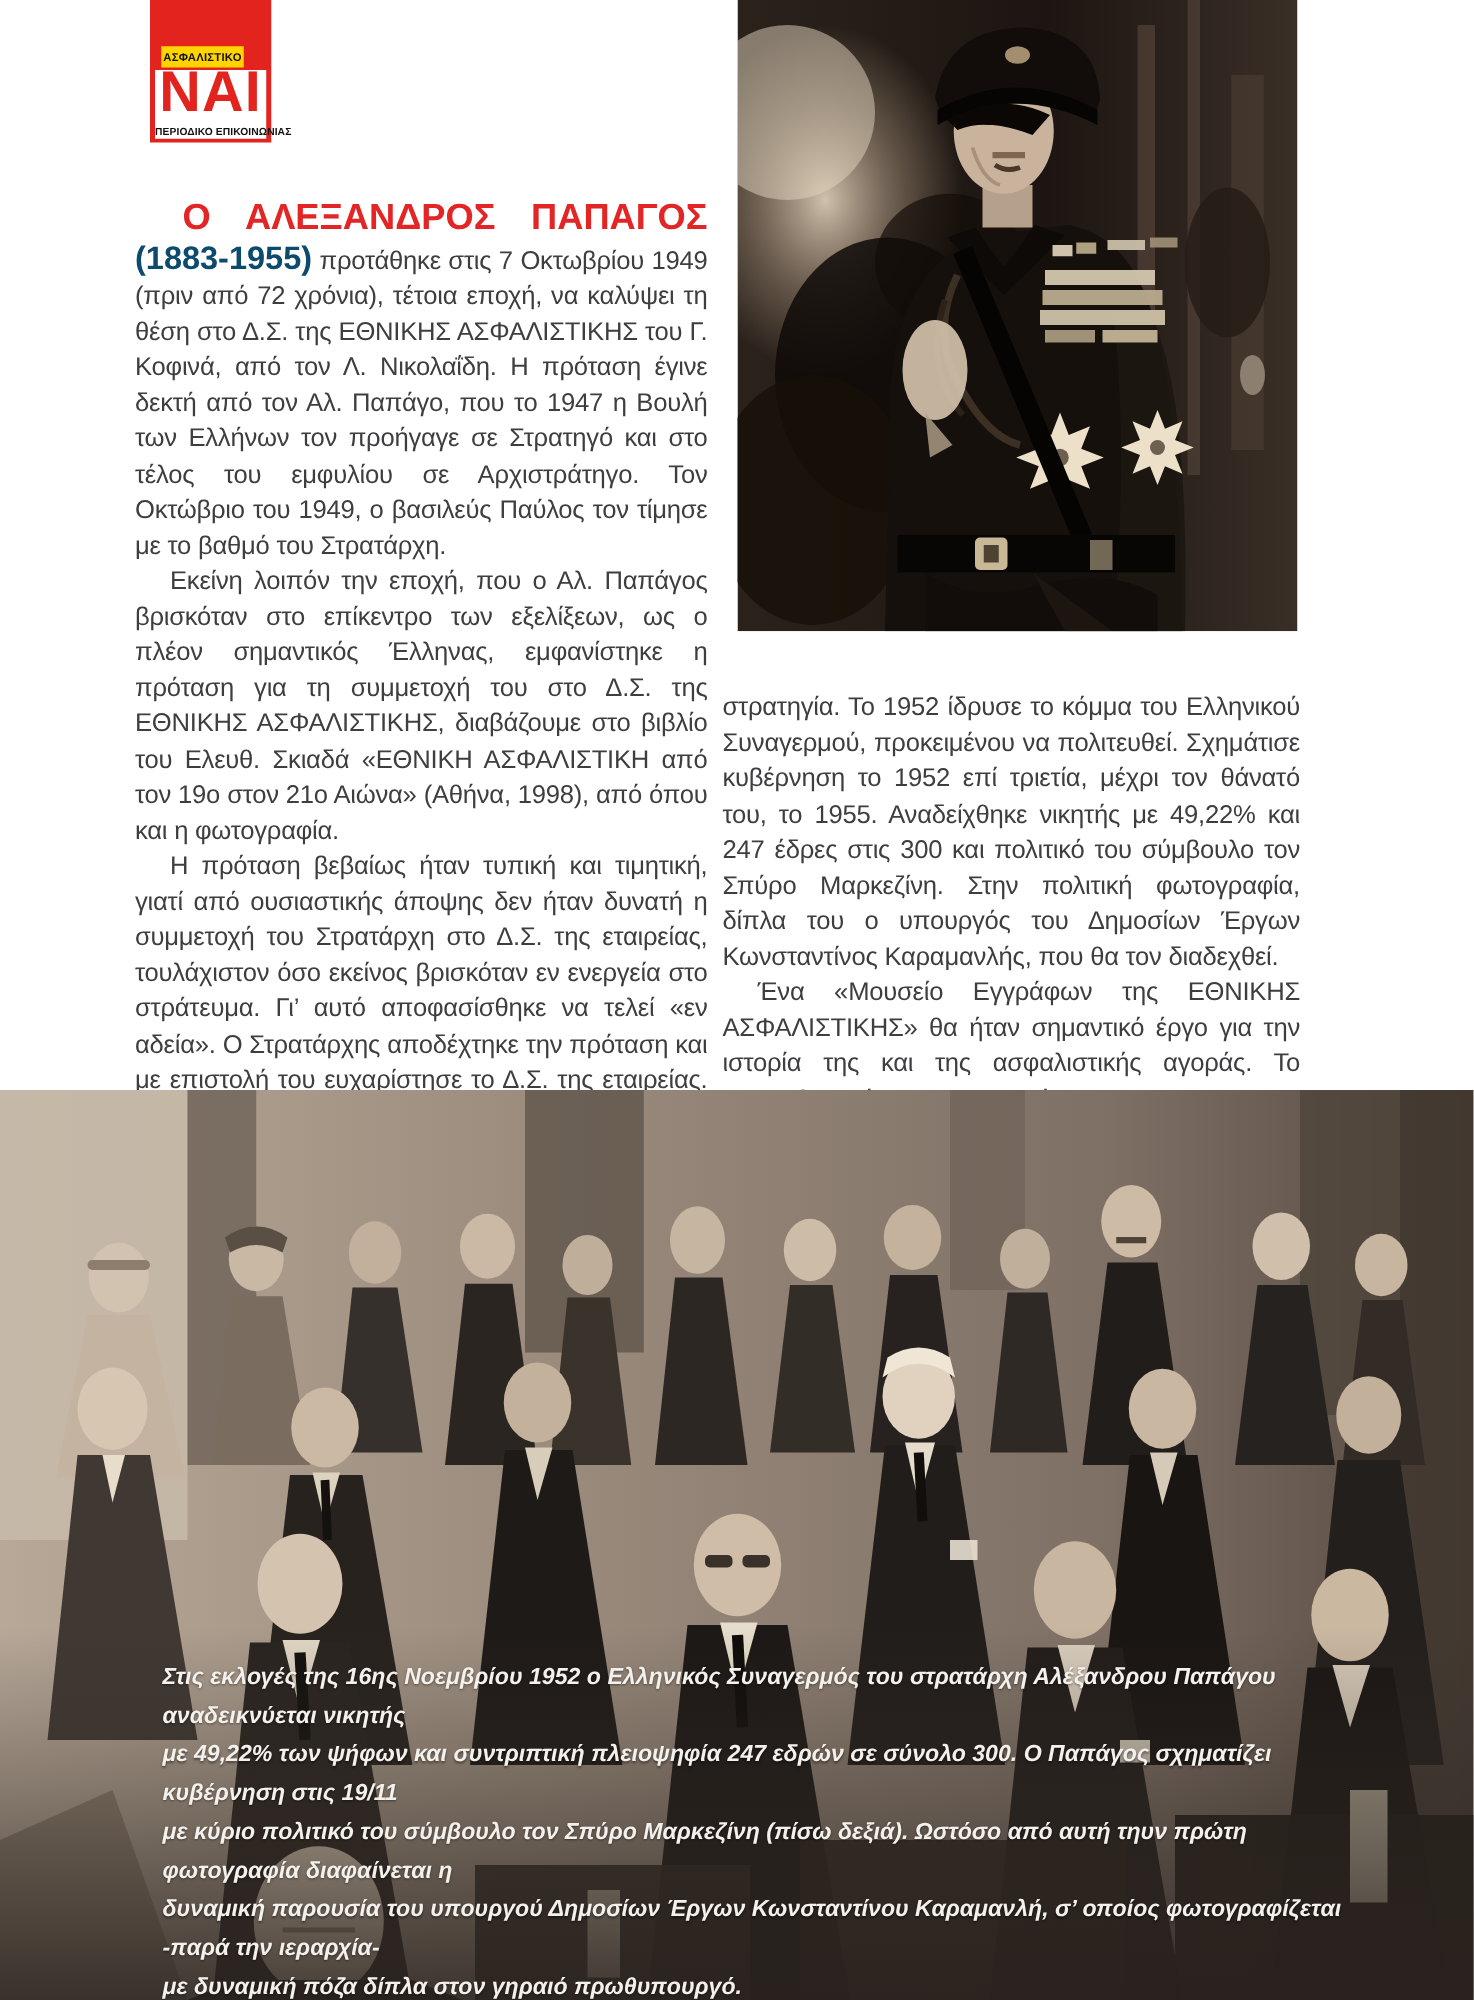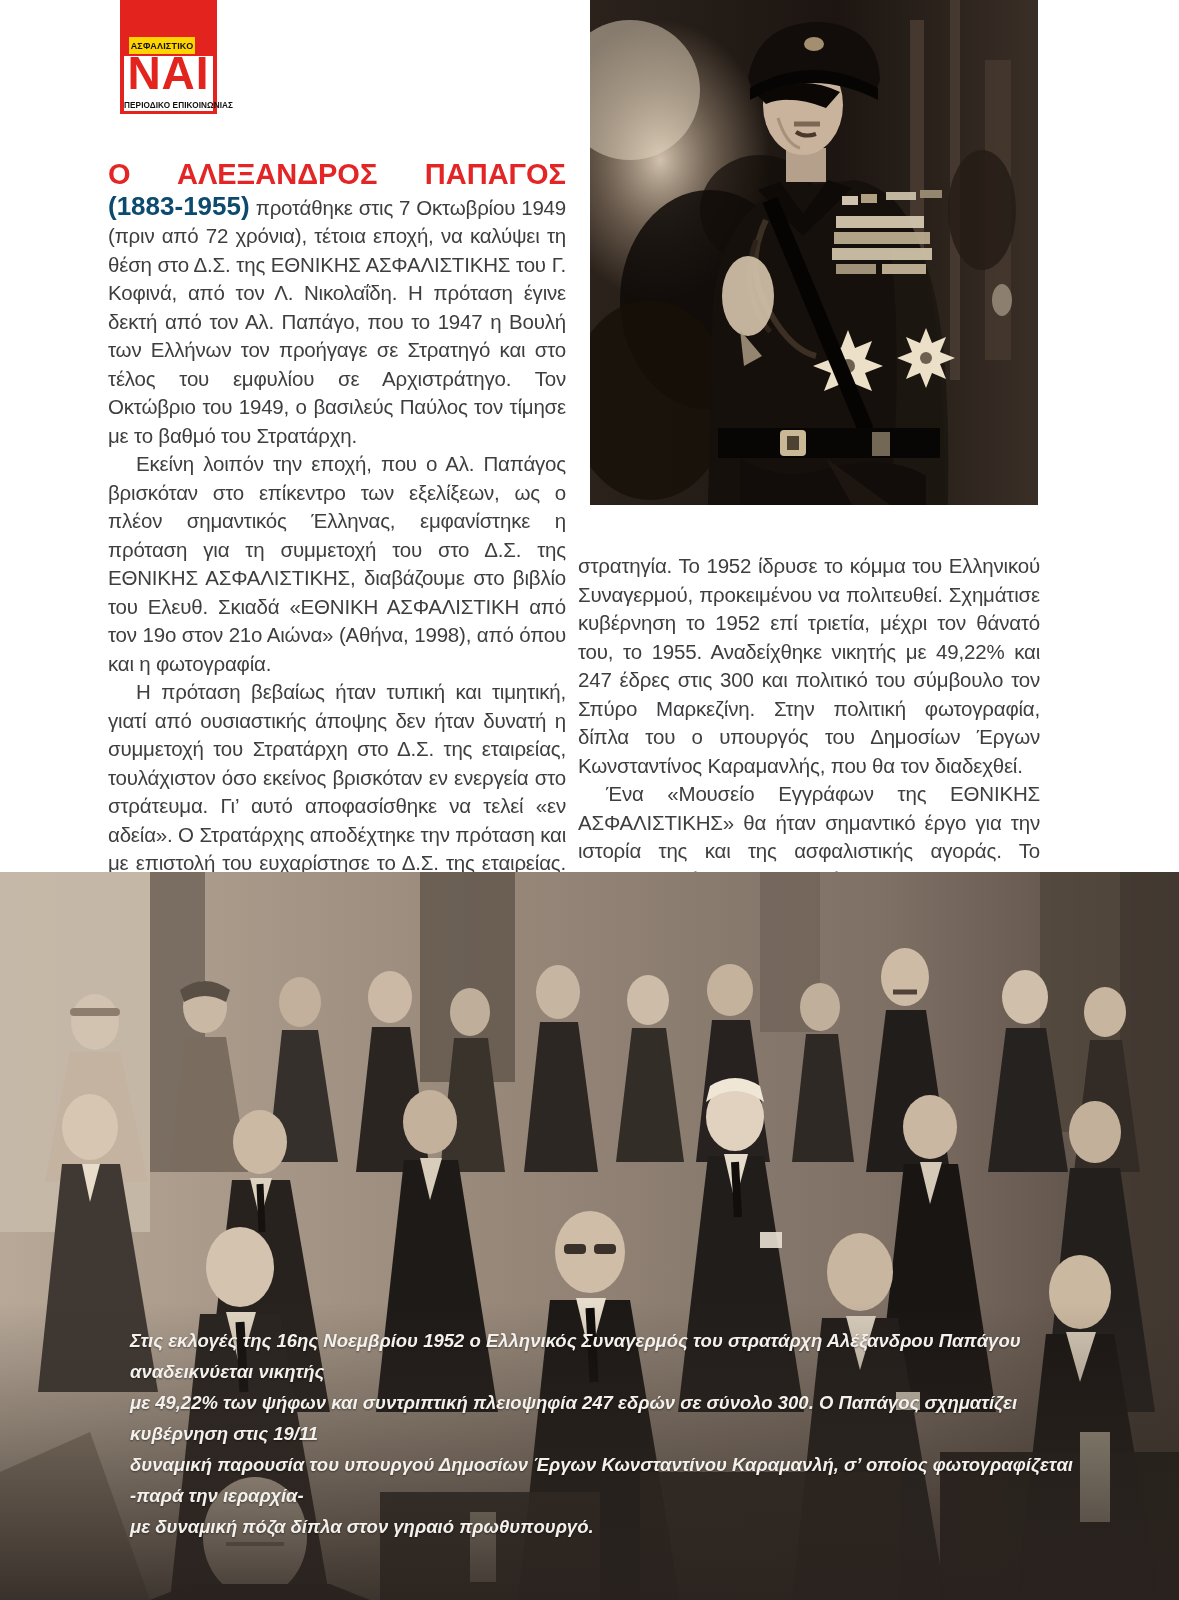--- a/index.html
+++ b/index.html
@@ -25,21 +25,21 @@
     position:absolute;left:0;right:0;bottom:1px;
     font-size:8.2px;font-weight:bold;color:#111;letter-spacing:.1px;white-space:nowrap;
   }
 
   
   .col{position:absolute;color:#3e3e40;font-size:20.5px;line-height:28.5px;text-align:justify;letter-spacing:-0.2px;}
   .col-left{left:108px;top:160px;width:458px;}
   .col-right{left:578px;top:552px;width:462px;}
   .col p{margin:0;}
   .indent{text-indent:28px;}
-  .article-title{font-size:29px;font-weight:800;color:#e32526;letter-spacing:0;}
+  .article-title{font-size:29px;font-weight:800;color:#e32526;letter-spacing:0;margin-left:38px;}
   .article-years{font-size:26px;font-weight:700;color:#0c4a6e;letter-spacing:0;}
   .signature{text-align:right;font-weight:800;color:#3b3b3d;margin-top:2px;}
 
   
   .portrait{position:absolute;left:590px;top:0;width:448px;height:505px;}
   .portrait svg,.groupphoto svg{display:block;width:100%;height:100%;}
   .groupphoto{position:absolute;left:0;top:872px;width:1179px;height:728px;}
 
   
   .caption{
@@ -289,18 +289,19 @@
       </g>
 
       <rect x="0" y="430" width="1179" height="298" fill="url(#gdark)"></rect>
     </svg>
 
   </div>
 
   <div class="caption">
     <div class="cap-line">Στις εκλογές της 16ης Νοεμβρίου 1952 ο Ελληνικός Συναγερμός του στρατάρχη Αλέξανδρου Παπάγου αναδεικνύεται νικητής</div>
     <div class="cap-line">με 49,22% των ψήφων και συντριπτική πλειοψηφία 247 εδρών σε σύνολο 300. Ο Παπάγος σχηματίζει κυβέρνηση στις 19/11</div>
+    <div class="cap-line">με κύριο πολιτικό του σύμβουλο τον Σπύρο Μαρκεζίνη (πίσω δεξιά). Ωστόσο από αυτή τηυν πρώτη φωτογραφία διαφαίνεται η</div>
     <div class="cap-line">δυναμική παρουσία του υπουργού Δημοσίων Έργων Κωνσταντίνου Καραμανλή, σ’ οποίος φωτογραφίζεται -παρά την ιεραρχία-</div>
     <div class="cap-line">με δυναμική πόζα δίπλα στον γηραιό πρωθυπουργό.</div>
 
   </div>
 
 </div>
 
 </body></html>

